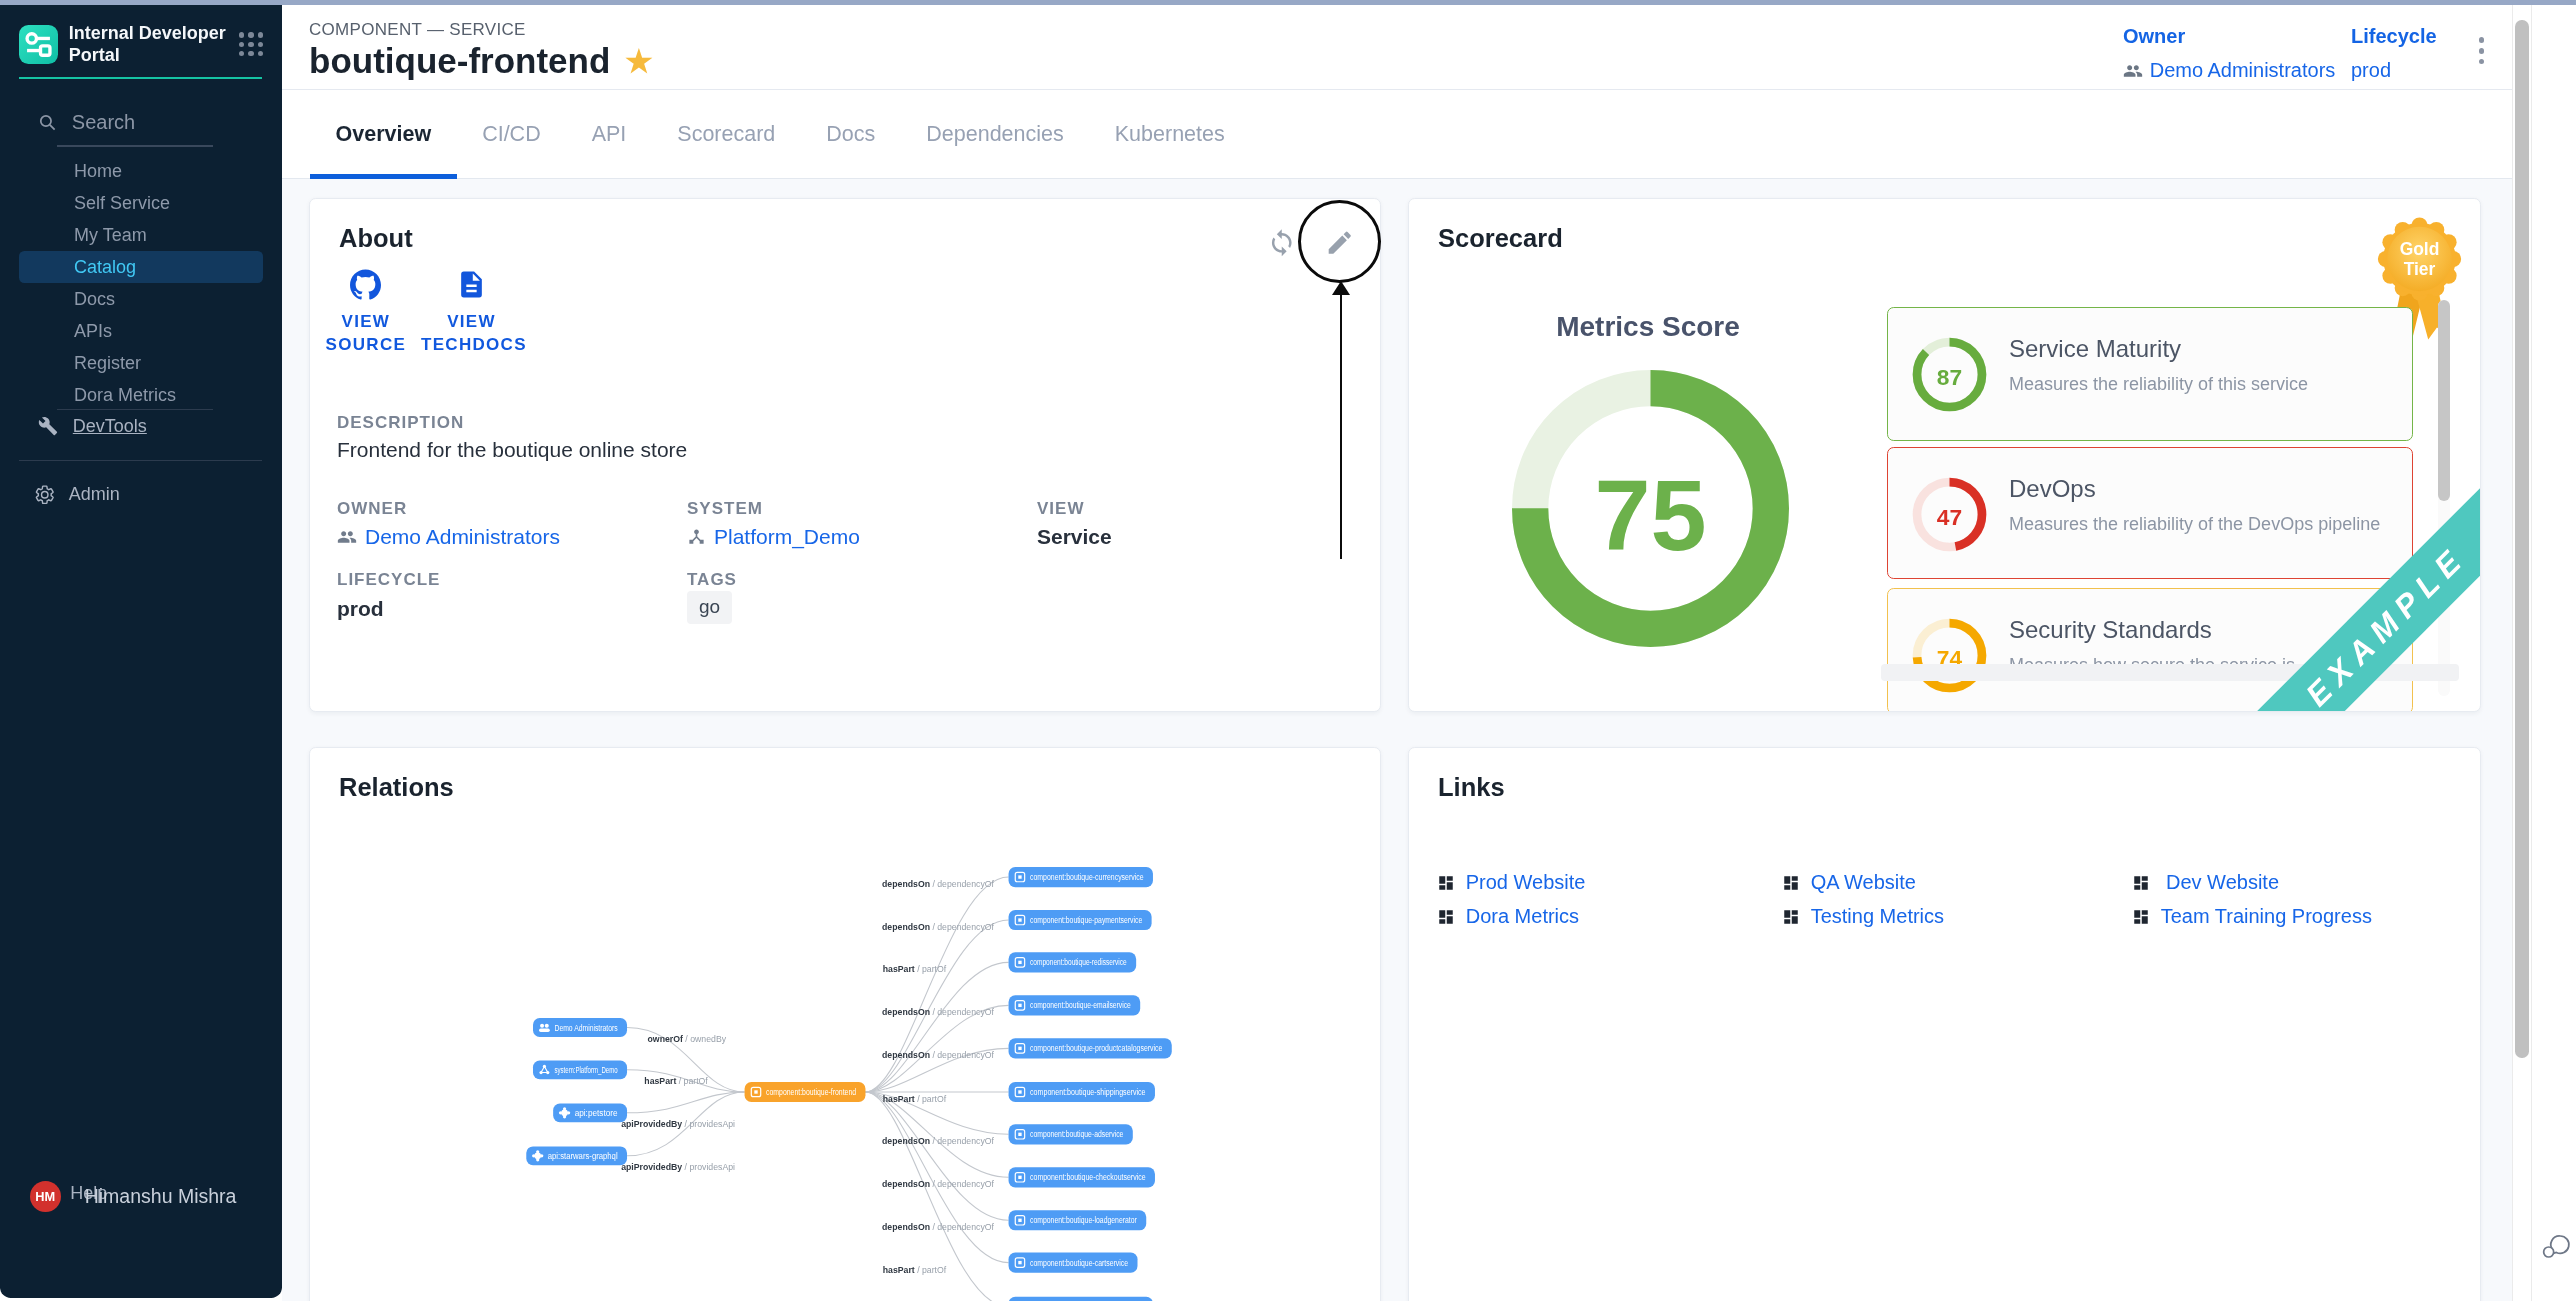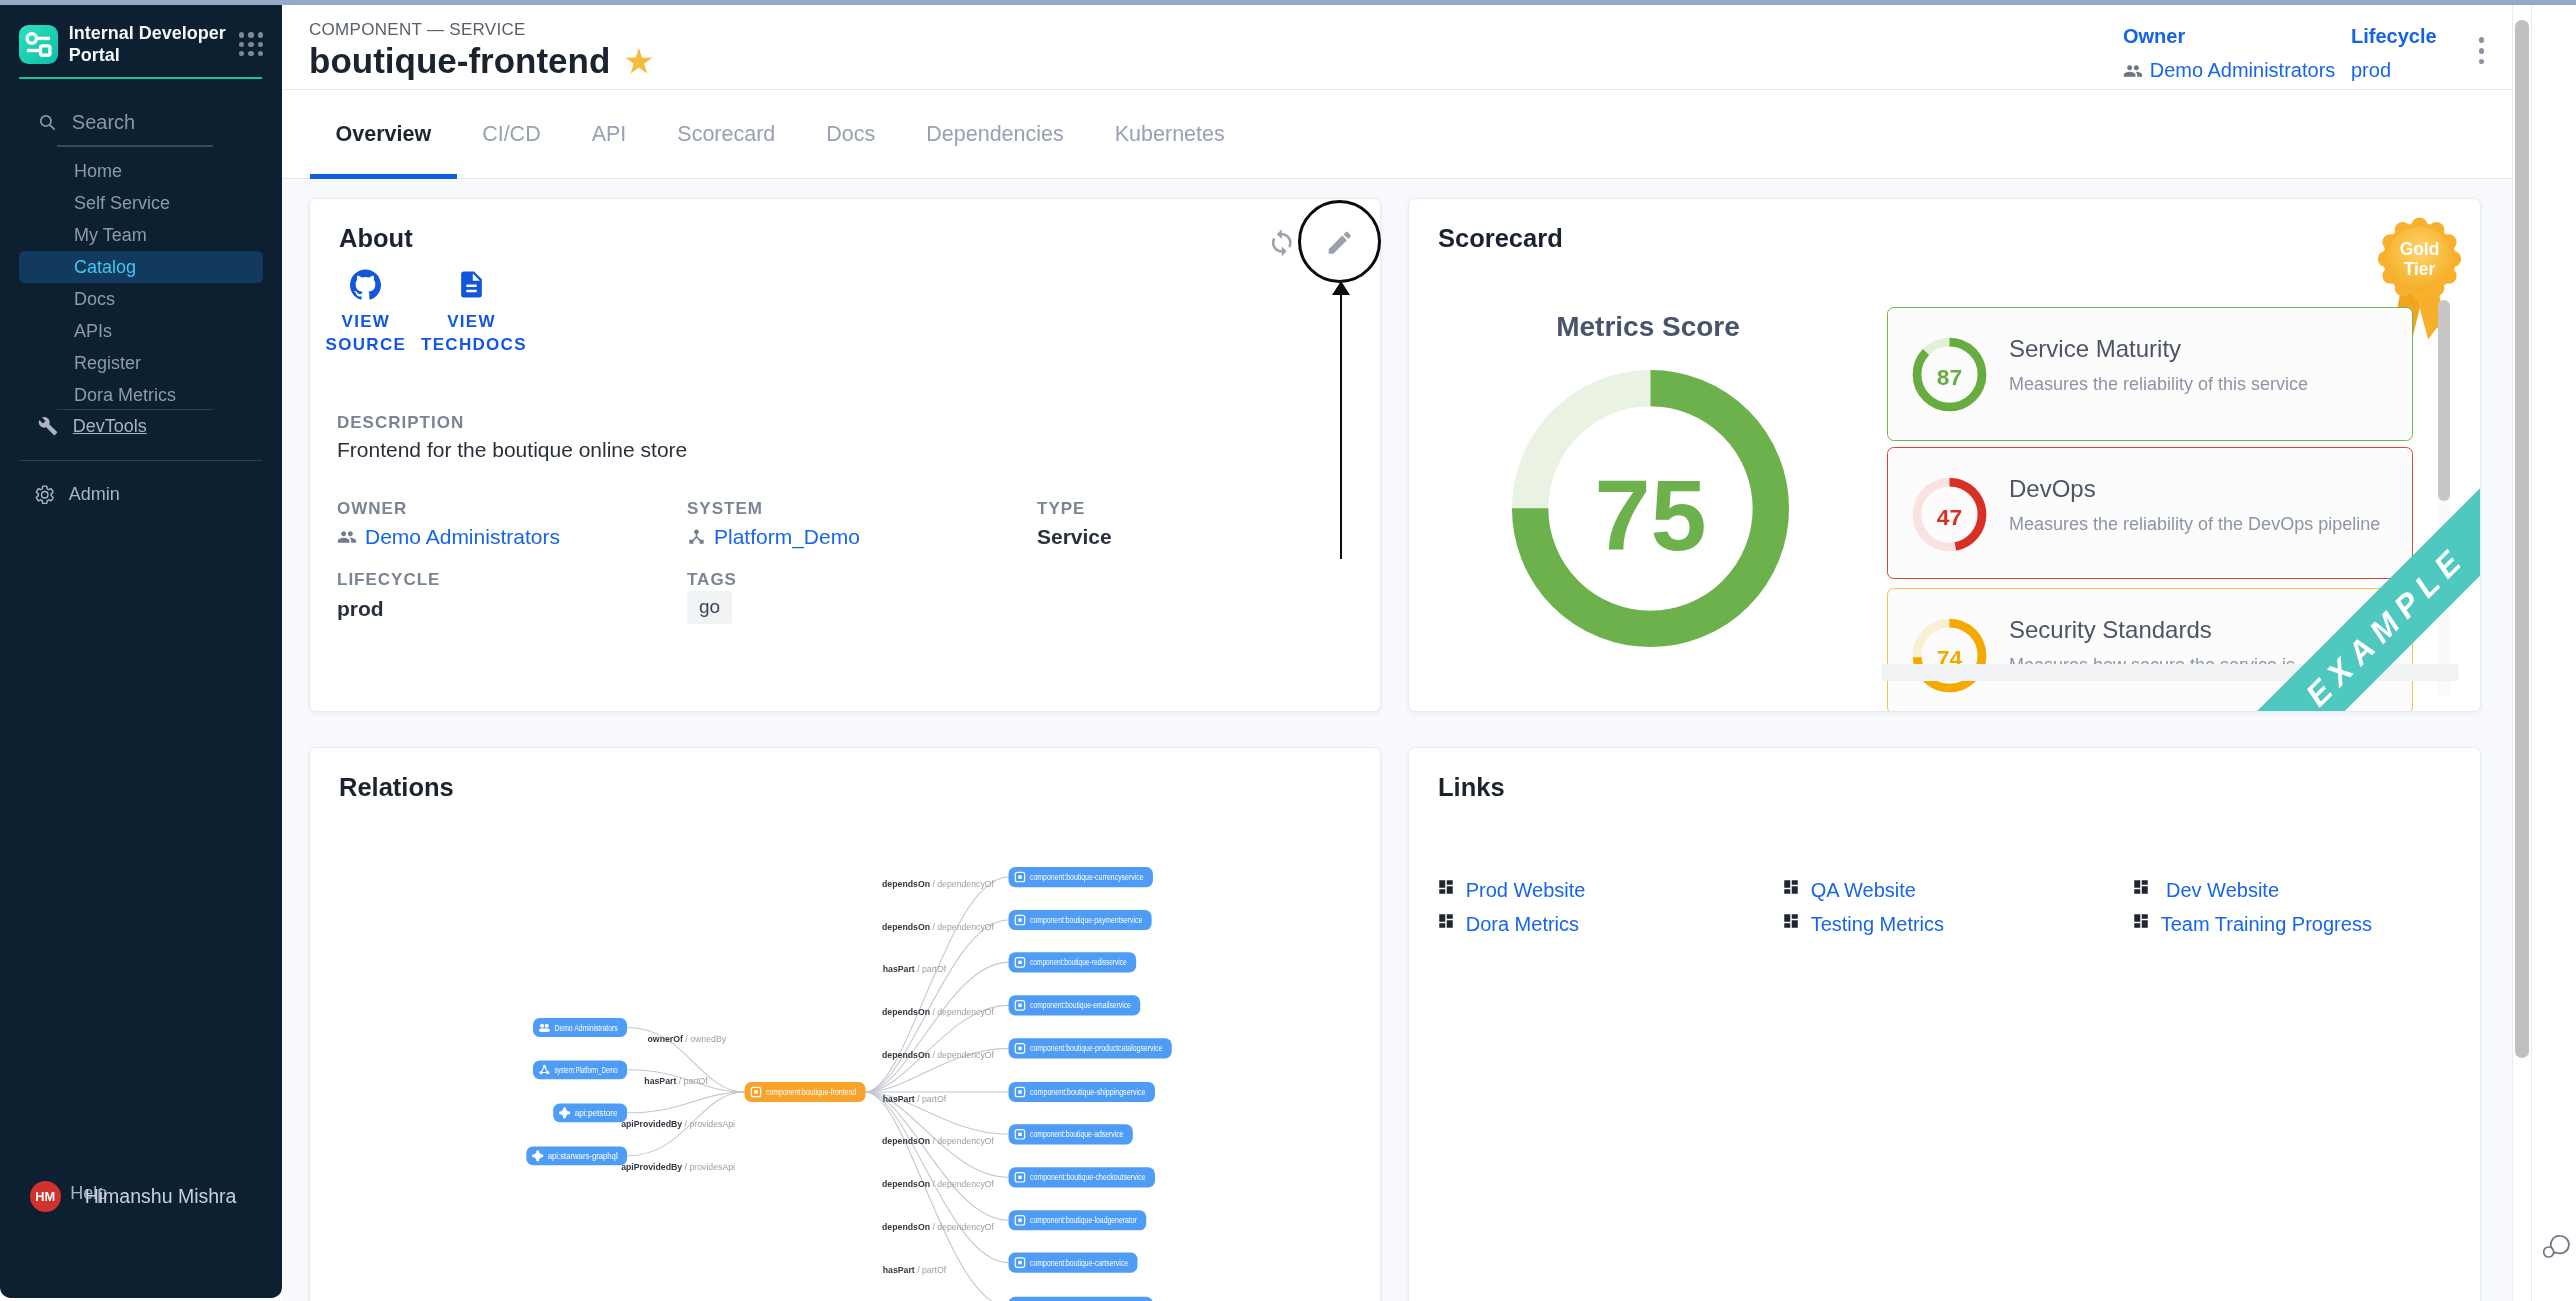--- a/index.html
+++ b/index.html
@@ -99,21 +99,21 @@
     color:#fff; font-style:italic; font-weight:700; font-size:32px; letter-spacing:8px; }
   #badge-wrap { position:absolute; left:960px; top:9.4px; }
 
   
   #relations-card { left:27px; top:569px; width:1072px; height:733px; overflow:hidden; }
   #relations-svg { position:absolute; left:0; top:0; }
 
   
   #links-card { left:1126px; top:569px; width:1073px; height:733px; overflow:hidden; }
   .link-item { position:absolute; display:flex; align-items:center; gap:10.7px; cursor:pointer; }
-  .link-item span { font-size:20px; color:#1766e8;margin-top:8px; }
+  .link-item span { font-size:20px; color:#1766e8; }
 
   
   #rail-track { left:2512px; top:5.4px; width:20px; height:1296px; background:#fff;
     border-left:0.7px solid #ebebeb; border-right:0.7px solid #ebebeb; }
   #rail-thumb { left:2515px; top:20px; width:14px; height:1038px; background:#c0c0c0; border-radius:6.7px; cursor:pointer; }
   #right-gutter { left:2533px; top:5.4px; width:43px; height:1296px; background:#fff; }
   #chat-fab { left:2540px; top:1230px; width:32px; height:32px; cursor:pointer; }
 </style>
 </head>
 <body>
@@ -275,21 +275,21 @@
           </svg>
         <span>Demo Administrators</span>
       </div>
       <div class="fld-label" style="left:377px;top:300px">SYSTEM</div>
       <div class="fld-value fld-link" style="left:377px;top:326px">
         <svg width="19" height="19" viewBox="0 0 24 24">
             <path fill="#717c8c" d="M17 16l-4-4V8.82C14.16 8.4 15 7.3 15 6c0-1.66-1.34-3-3-3S9 4.34 9 6c0 1.3.84 2.4 2 2.82V12l-4 4H3v5h5v-3.05l4-4.2 4 4.2V21h5v-5h-4z"></path>
           </svg>
         <span>Platform_Demo</span>
       </div>
-      <div class="fld-label" style="left:727px;top:300px">TYPE</div>
+      <div class="fld-label" style="left:727px;top:300px">VIEW</div>
       <div class="fld-value" style="left:727px;top:326px;font-weight:600">Service</div>
 
       <div class="fld-label" style="left:27px;top:371px">LIFECYCLE</div>
       <div class="fld-value" style="left:27px;top:398px;font-weight:600">prod</div>
       <div class="fld-label" style="left:377px;top:371px">TAGS</div>
       <div class="fld-value" style="left:377px;top:392px">
         <span id="tag-chip">go</span>
       </div>
     </div>
 

